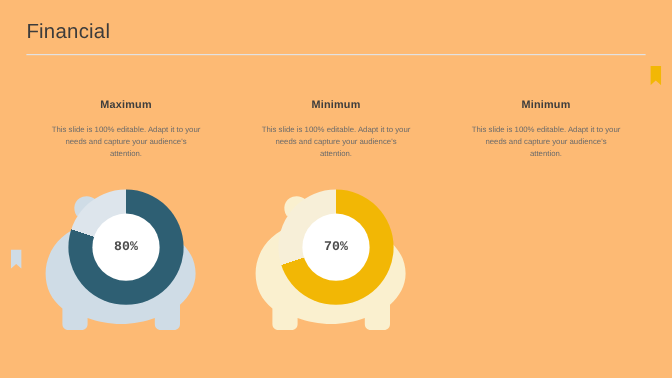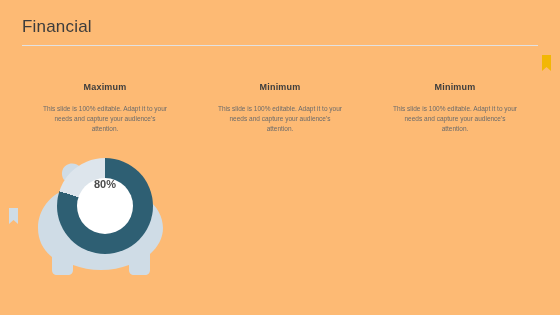--- a/index.html
+++ b/index.html
@@ -97,21 +97,23 @@
     border-radius:50%;
   }
   .donut-hole{
     position:absolute;
     left:50%;top:50%;
     transform:translate(-50%,-50%);
     width:56px;height:56px;
     border-radius:50%;
     background:#ffffff;
     display:flex;
+    align-items:center;
     justify-content:center;
+    font-family:Liberation Mono, monospace;
   }
   .donut-label{
     font-size:11px;
     font-weight:bold;
     color:#4c4c4c;
   }
   
 </style>
 </head>
 <body>
@@ -152,20 +154,35 @@
           <div class="donut-hole">
             <span class="donut-label">80%</span>
           </div>
         </div>
       </div>
     </div>
 
     <div class="col">
       <div class="col-head">Minimum</div>
       <div class="col-desc">This slide is 100% editable. Adapt it to your needs and capture your audience's attention.</div>
+      <div class="viz">
+        <svg class="piggy" viewBox="0 0 166 134">
+          <g fill="#faf0cf">
+            <path d="M47 38 C28 44 16 60 16 78 C16 90 21 100 30 107 L30 120 C30 123 32 125 35 125 L46 125 C49 125 51 123 51 120 L51 115 C59 118 69 120 79 120 C89 120 99 118 107 115 L107 120 C107 123 109 125 112 125 L123 125 C126 125 128 123 128 120 L128 104 C136 97 141 88 141 78 C141 55 118 37 83 37 C70 37 57 35 47 38 Z"></path>
+            <path d="M42 30 C38 24 40 16 47 14 C54 12 61 17 61 24 L61 31 C54 30 48 29 42 30 Z"></path>
+            <circle cx="126" cy="66" r="3.4" fill="#ffffff"></circle>
+            <path d="M74 17 L92 17 C94 17 95 18 95 20 L95 23 C95 25 94 26 92 26 L74 26 C72 26 71 25 71 23 L71 20 C71 18 72 17 74 17 Z"></path>
+          </g>
+        </svg>
+        <div class="donut" style="background:conic-gradient(#f2b705 0deg 252deg,#f7efd8 252deg 360deg);">
+          <div class="donut-hole">
+            <span class="donut-label">70%</span>
+          </div>
+        </div>
+      </div>
     </div>
 
     <div class="col">
       <div class="col-head">Minimum</div>
       <div class="col-desc">This slide is 100% editable. Adapt it to your needs and capture your audience's attention.</div>
     </div>
 
   </div>
 </div>
 

